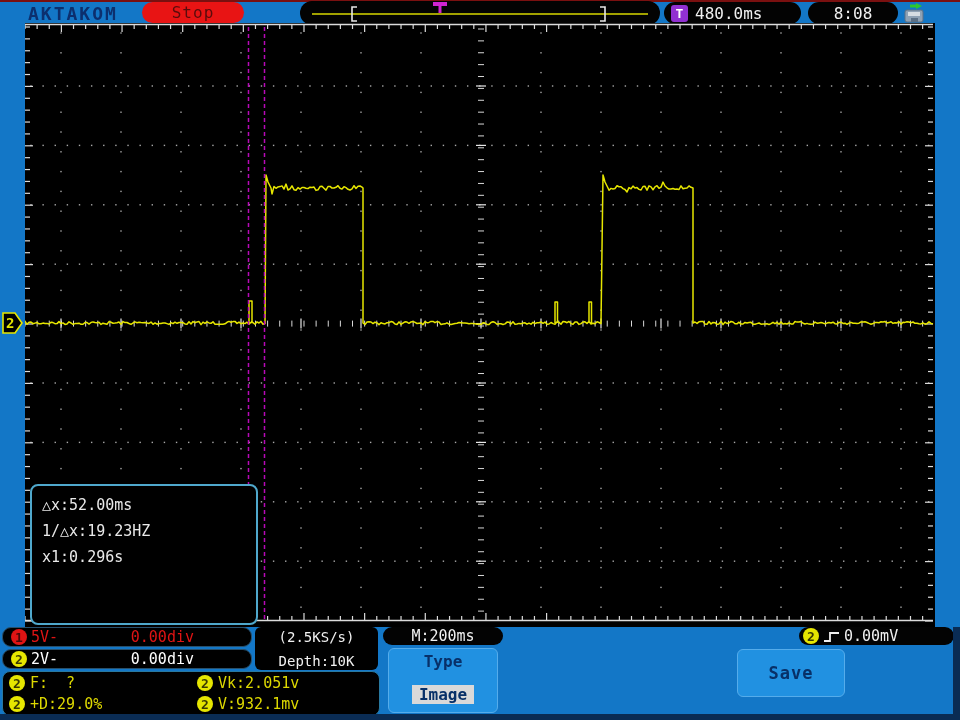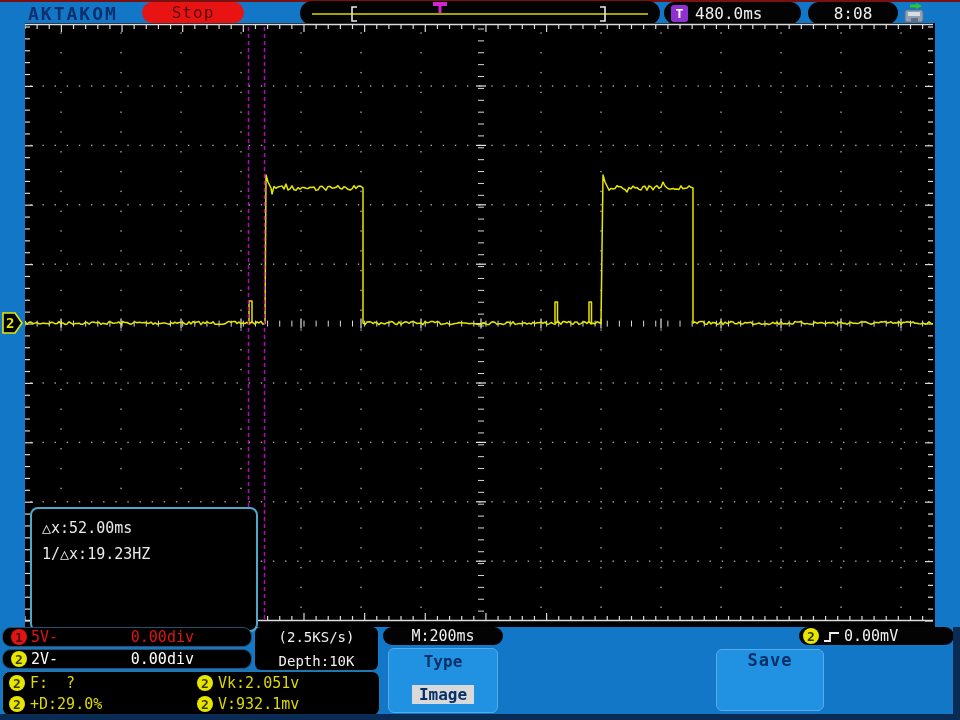--- a/index.html
+++ b/index.html
@@ -21,21 +21,21 @@
   .rec-pill{left:300px;top:1px;width:360px;height:24px;border-radius:12px;background:#030303}
   .trigt-pill{left:664px;top:2px;width:137px;height:22px;padding-left:7px;gap:7px}
   .t-badge{width:17px;height:17px;border-radius:3px;background:var(--purple);color:#fff;
            display:flex;align-items:center;justify-content:center;font-size:13px;font-weight:bold}
   .clock-pill{left:808px;top:2px;width:90px;height:22px;justify-content:center}
   
   .grat{left:25px;top:23px;width:910px;height:604px}
   
   .chmark{left:2px;top:312px;width:22px;height:22px}
   
-  .cursor-box{left:30px;top:507px;width:228px;height:125px;background:#000;border:2px solid var(--cyanb);
+  .cursor-box{left:30px;top:484px;width:228px;height:141px;background:#000;border:2px solid var(--cyanb);
               border-radius:8px;padding:6px 0 0 10px;color:#e9e9e9;font-size:15px}
   .cur-line{height:26px;display:flex;align-items:center;white-space:pre}
   
   .chbox{height:20px;width:250px;left:2px;background:#000;border:1px solid #28506c;border-radius:9px;
          display:flex;align-items:center;gap:4px;padding:0 8px;font-size:15px}
   .chbox .val{margin-left:auto;margin-right:49px}
   .badge{display:inline-flex;width:16px;height:16px;border-radius:50%;align-items:center;justify-content:center;
          font-size:13px;font-weight:bold;flex:none}
   .badge.red{background:var(--red);color:#4a0808}
   .badge.yel{background:#e6e600;color:#3a3a00}
@@ -44,21 +44,21 @@
           font-size:14px;display:flex;flex-direction:column;align-items:center;justify-content:center;gap:8px}
   .mpill{left:383px;top:627px;width:120px;height:18px;border-radius:9px;justify-content:center;font-size:15px}
   .trigpill{left:799px;top:627px;width:155px;height:18px;border-radius:9px;padding-left:4px;gap:4px;font-size:15px}
   .measbox{left:2px;top:671px;width:378px;height:45px;background:#000;border:1px solid #2878a0;border-radius:8px;
            display:grid;grid-template-columns:188px 1fr;align-content:center;row-gap:3px;padding-left:6px}
   .meas-item{display:flex;align-items:center;gap:5px;color:#ddd800;font-size:15px}
   .meas-text{white-space:pre}
   .softbtn{background:var(--btn);border:1px solid #55aceb;border-radius:6px;color:var(--navy);font-weight:bold}
   .typebtn{left:388px;top:648px;width:110px;height:65px;text-align:center;font-size:16px;padding-top:3px}
   .menu-val{display:inline-block;background:#d9d9d9;color:var(--navy);padding:0 7px;margin-top:14px;font-size:16px}
-  .savebtn{left:716px;top:649px;width:108px;height:62px;display:flex;justify-content:center;
+  .savebtn{left:737px;top:649px;width:108px;height:48px;display:flex;align-items:center;justify-content:center;
            font-size:17px;letter-spacing:1px}
   .botstrip{left:0;top:714px;width:960px;height:6px;background:var(--darkstrip)}
   .rightstrip{left:953px;top:627px;width:7px;height:93px;background:var(--darkstrip)}
 </style>
 </head>
 <body>
 
 <div class="screen">
 
   <div class="abs topstrip"></div>
@@ -1526,20 +1526,21 @@
     </svg>
 
   <svg class="abs chmark" viewBox="0 0 22 22">
     <polygon points="1,1 13,1 20,11 13,21 1,21" fill="#000" stroke="#e6e600" stroke-width="1.6"></polygon>
     <text x="4" y="16" font-size="14" font-weight="bold" fill="#e6e600" font-family="DejaVu Sans Mono, monospace">2</text>
   </svg>
 
   <div class="abs cursor-box" id="cursor-box">
       <div class="cur-line">△x:52.00ms</div>
       <div class="cur-line">1/△x:19.23HZ</div>
+      <div class="cur-line">x1:0.296s</div>
     </div>
 
   <div class="abs chbox" style="top:627px">
     <span class="badge red">1</span>
     <span class="ch1">5V-</span>
     <span class="ch1 val">0.00div</span>
   </div>
   <div class="abs chbox" style="top:649px">
     <span class="badge yel">2</span>
     <span class="ch2">2V-</span>

